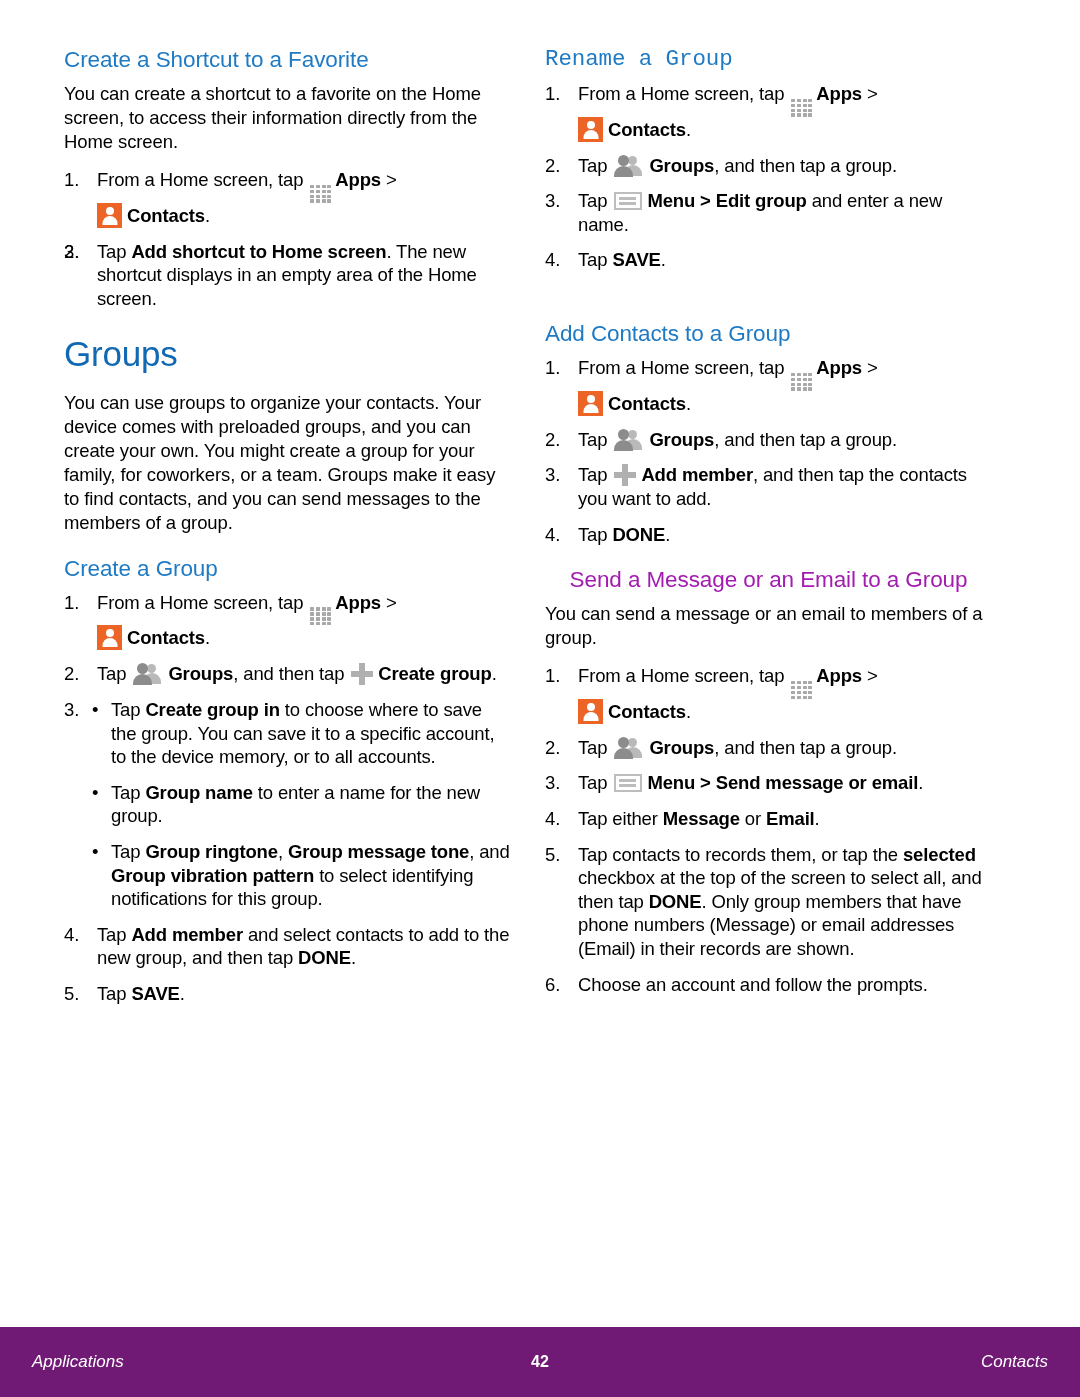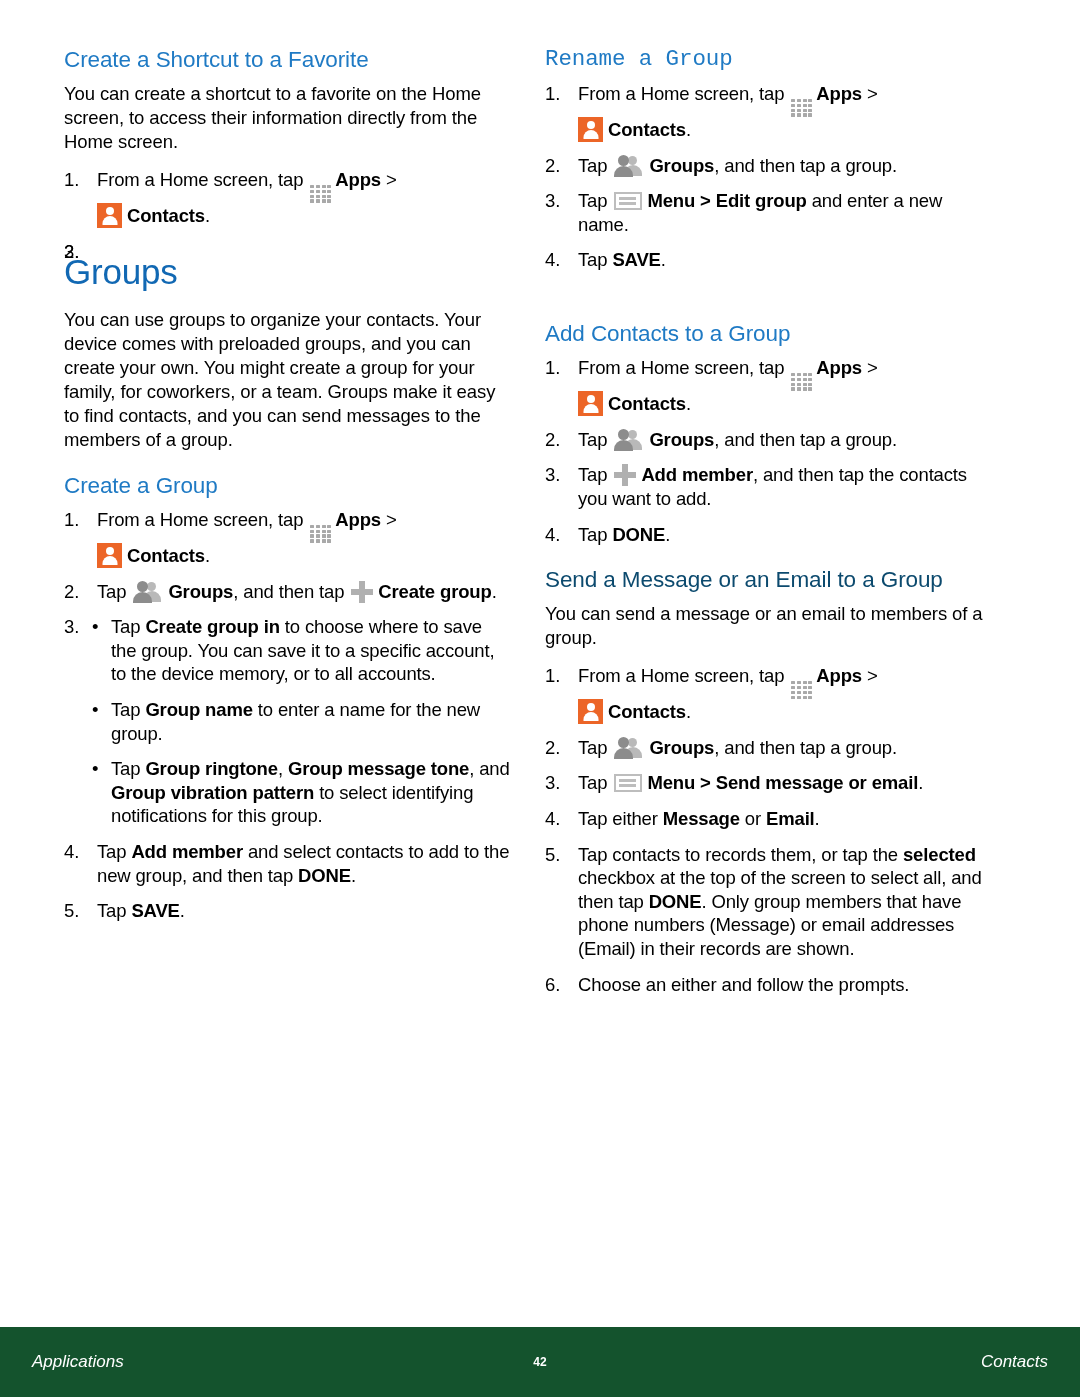--- a/index.html
+++ b/index.html
@@ -181,21 +181,21 @@
   }
   .footer .f-left {
     position:absolute; left:32px; top:50%;
     transform:translateY(-50%);
     font-size:17px; font-style:italic;
   }
   .footer .f-center {
     position:absolute; left:0; right:0; top:50%;
     transform:translateY(-50%);
     text-align:center;
-    font-size:12px; font-weight:bold;
+    font-size:16px; font-weight:bold;
   }
   .footer .f-right {
     position:absolute; right:32px; top:50%;
     transform:translateY(-50%);
     font-size:17px; font-style:italic;
   }
 </style>
 </head>
 <body>
 
@@ -218,21 +218,21 @@
                 <i></i>
                 <i></i>
                 <i></i>
                 <i></i>
                 <i></i>
                 <i></i>
                 <i></i>
                 <i></i>
               </span><span class="b">Apps</span><span> &gt; </span><br><span class="icon icon-contacts" style="background: rgb(236, 101, 39);"><span class="head"></span><span class="body"></span></span><span class="b">Contacts</span><span>.</span></span></li>
           <li><span class="num">2.</span></li>
-          <li><span class="num">3.</span></li>
+          <li><span class="num">3.</span><span><span>Tap </span><span class="b">Add shortcut to Home screen</span><span>. The new shortcut displays in an empty area of the Home screen.</span></span></li>
         </ol>
         <h1 class="section-title" style="color: rgb(17, 104, 179);">Groups</h1>
         <p class="body-text"><span>You can use groups to organize your contacts. Your device comes with preloaded groups, and you can create your own. You might create a group for your family, for coworkers, or a team. Groups make it easy to find contacts, and you can send messages to the members of a group.</span></p>
         <h2 class="sub-title" style="color: rgb(31, 122, 196);">Create a Group</h2>
         <ol class="steps">
           <li><span class="num">1.</span><span><span>From a Home screen, tap </span><span class="icon icon-apps">
                 <i></i>
                 <i></i>
                 <i></i>
                 <i></i>
@@ -304,21 +304,21 @@
                 <i></i>
                 <i></i>
                 <i></i>
                 <i></i>
                 <i></i>
               </span><span class="b">Apps</span><span> &gt; </span><br><span class="icon icon-contacts" style="background: rgb(236, 101, 39);"><span class="head"></span><span class="body"></span></span><span class="b">Contacts</span><span>.</span></span></li>
           <li><span class="num">2.</span><span><span>Tap </span><span class="icon icon-groups"><span class="p2head"></span><span class="p2body"></span><span class="p1head"></span><span class="p1body"></span></span><span class="b">Groups</span><span>, and then tap a group.</span></span></li>
           <li><span class="num">3.</span><span><span>Tap </span><span class="icon icon-plus"></span><span class="b">Add member</span><span>, and then tap the contacts you want to add.</span></span></li>
           <li><span class="num">4.</span><span><span>Tap </span><span class="b">DONE</span><span>.</span></span></li>
         </ol>
-        <h2 class="sub-title" style="color: #0c4a6e;">Send a Message or an Email to a Group</h2>
+        <h2 class="sub-title" style="color: #a21caf; text-align: center;">Send a Message or an Email to a Group</h2>
         <p class="body-text"><span>You can send a message or an email to members of a group.</span></p>
         <ol class="steps">
           <li><span class="num">1.</span><span><span>From a Home screen, tap </span><span class="icon icon-apps">
                 <i></i>
                 <i></i>
                 <i></i>
                 <i></i>
                 <i></i>
                 <i></i>
                 <i></i>
@@ -329,24 +329,24 @@
                 <i></i>
                 <i></i>
                 <i></i>
                 <i></i>
                 <i></i>
               </span><span class="b">Apps</span><span> &gt; </span><br><span class="icon icon-contacts" style="background: rgb(236, 101, 39);"><span class="head"></span><span class="body"></span></span><span class="b">Contacts</span><span>.</span></span></li>
           <li><span class="num">2.</span><span><span>Tap </span><span class="icon icon-groups"><span class="p2head"></span><span class="p2body"></span><span class="p1head"></span><span class="p1body"></span></span><span class="b">Groups</span><span>, and then tap a group.</span></span></li>
           <li><span class="num">3.</span><span><span>Tap </span><span class="icon icon-menu"><i class="l1"></i><i class="l2"></i></span><span class="b">Menu &gt; Send message or email</span><span>.</span></span></li>
           <li><span class="num">4.</span><span><span>Tap either </span><span class="b">Message</span><span> or </span><span class="b">Email</span><span>.</span></span></li>
           <li><span class="num">5.</span><span><span>Tap contacts to records them, or tap the </span><span class="b">selected</span><span> checkbox at the top of the screen to select all, and then tap </span><span class="b">DONE</span><span>. Only group members that have phone numbers (Message) or email addresses (Email) in their records are shown.</span></span></li>
-          <li><span class="num">6.</span><span><span>Choose an either and follow the prompts.</span></span></li>
+          <li><span class="num">6.</span><span><span>Choose an account and follow the prompts.</span></span></li>
         </ol>
       </div>
   </div>
 
-  <div class="footer" style="background: #14532d;">
+  <div class="footer" style="background: #701a75;">
     <div class="f-left">Applications</div>
     <div class="f-center">42</div>
     <div class="f-right">Contacts</div>
   </div>
 
 </div>
 
 </body></html>

